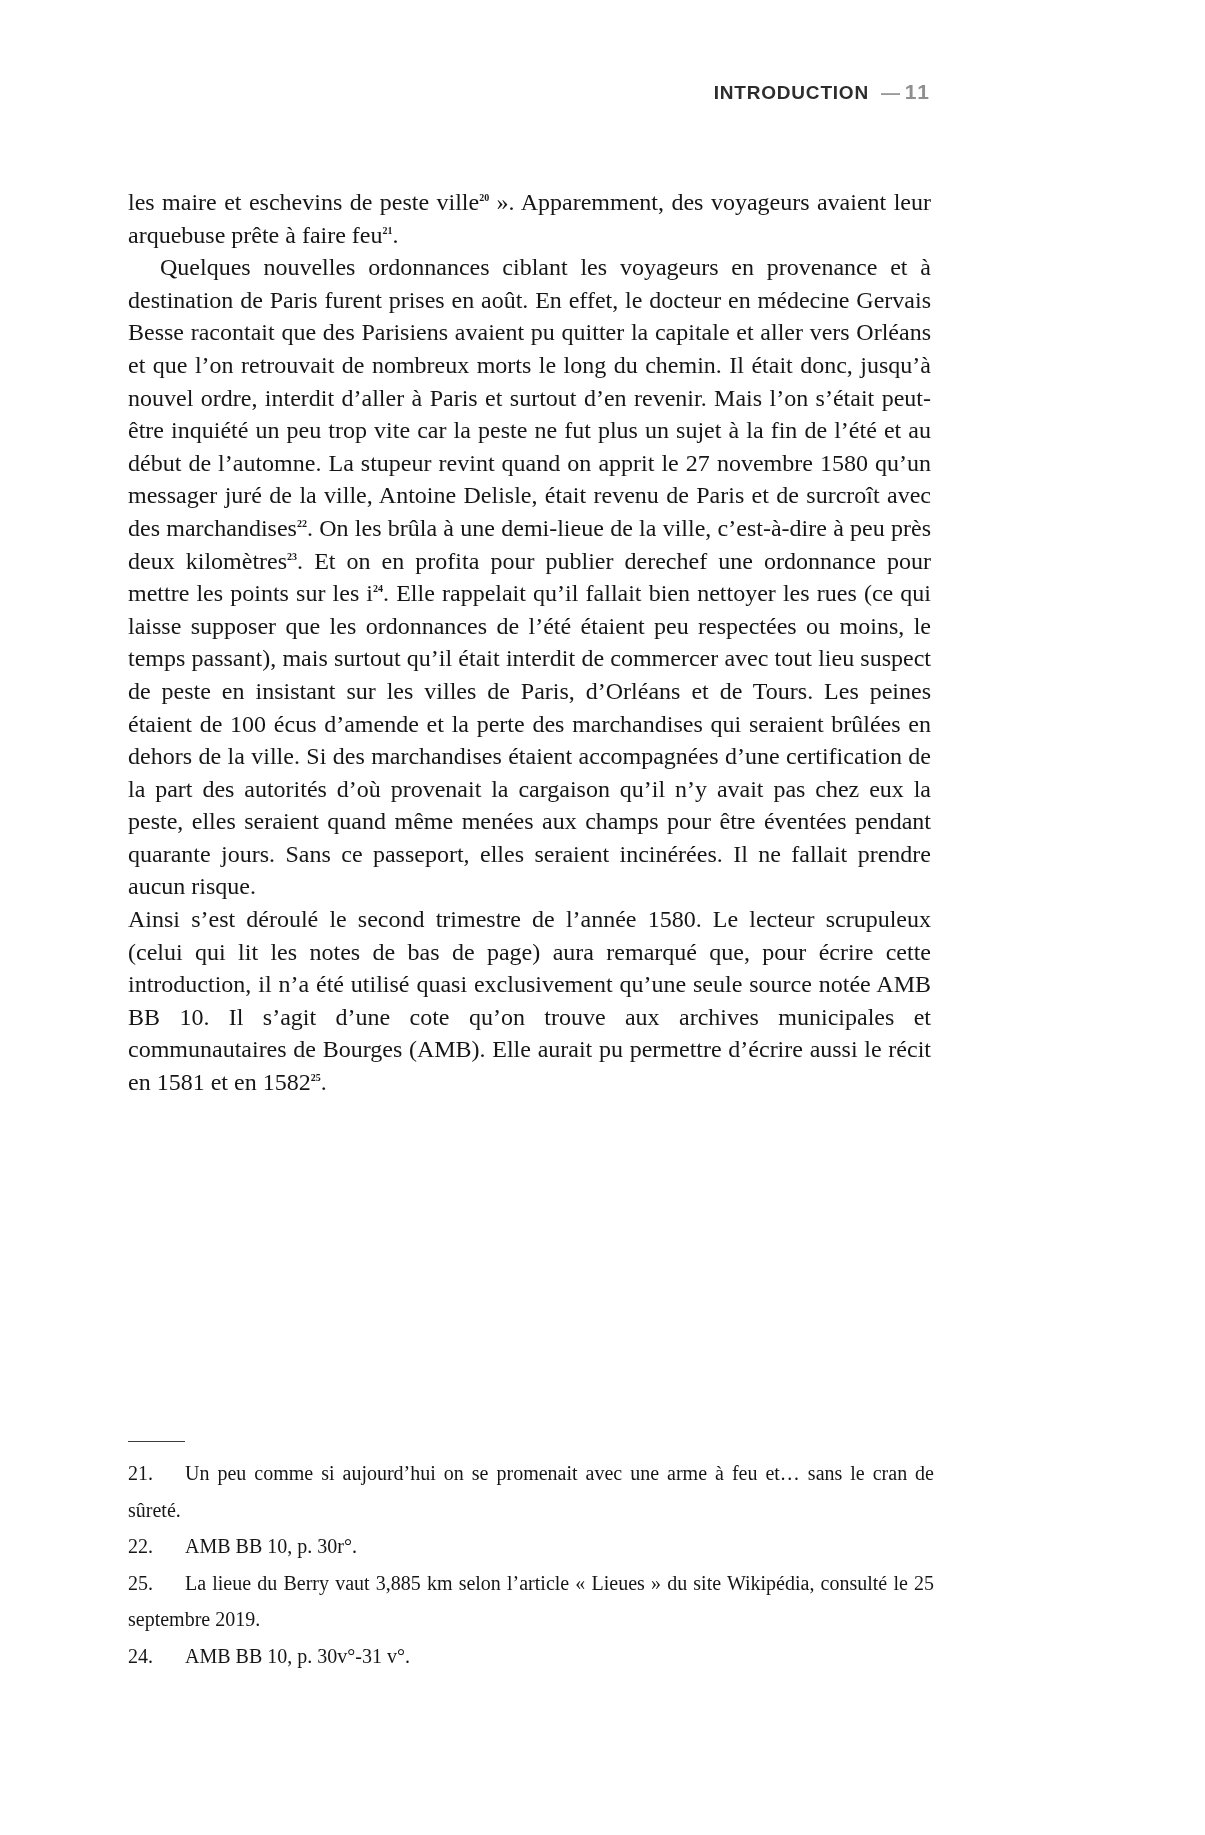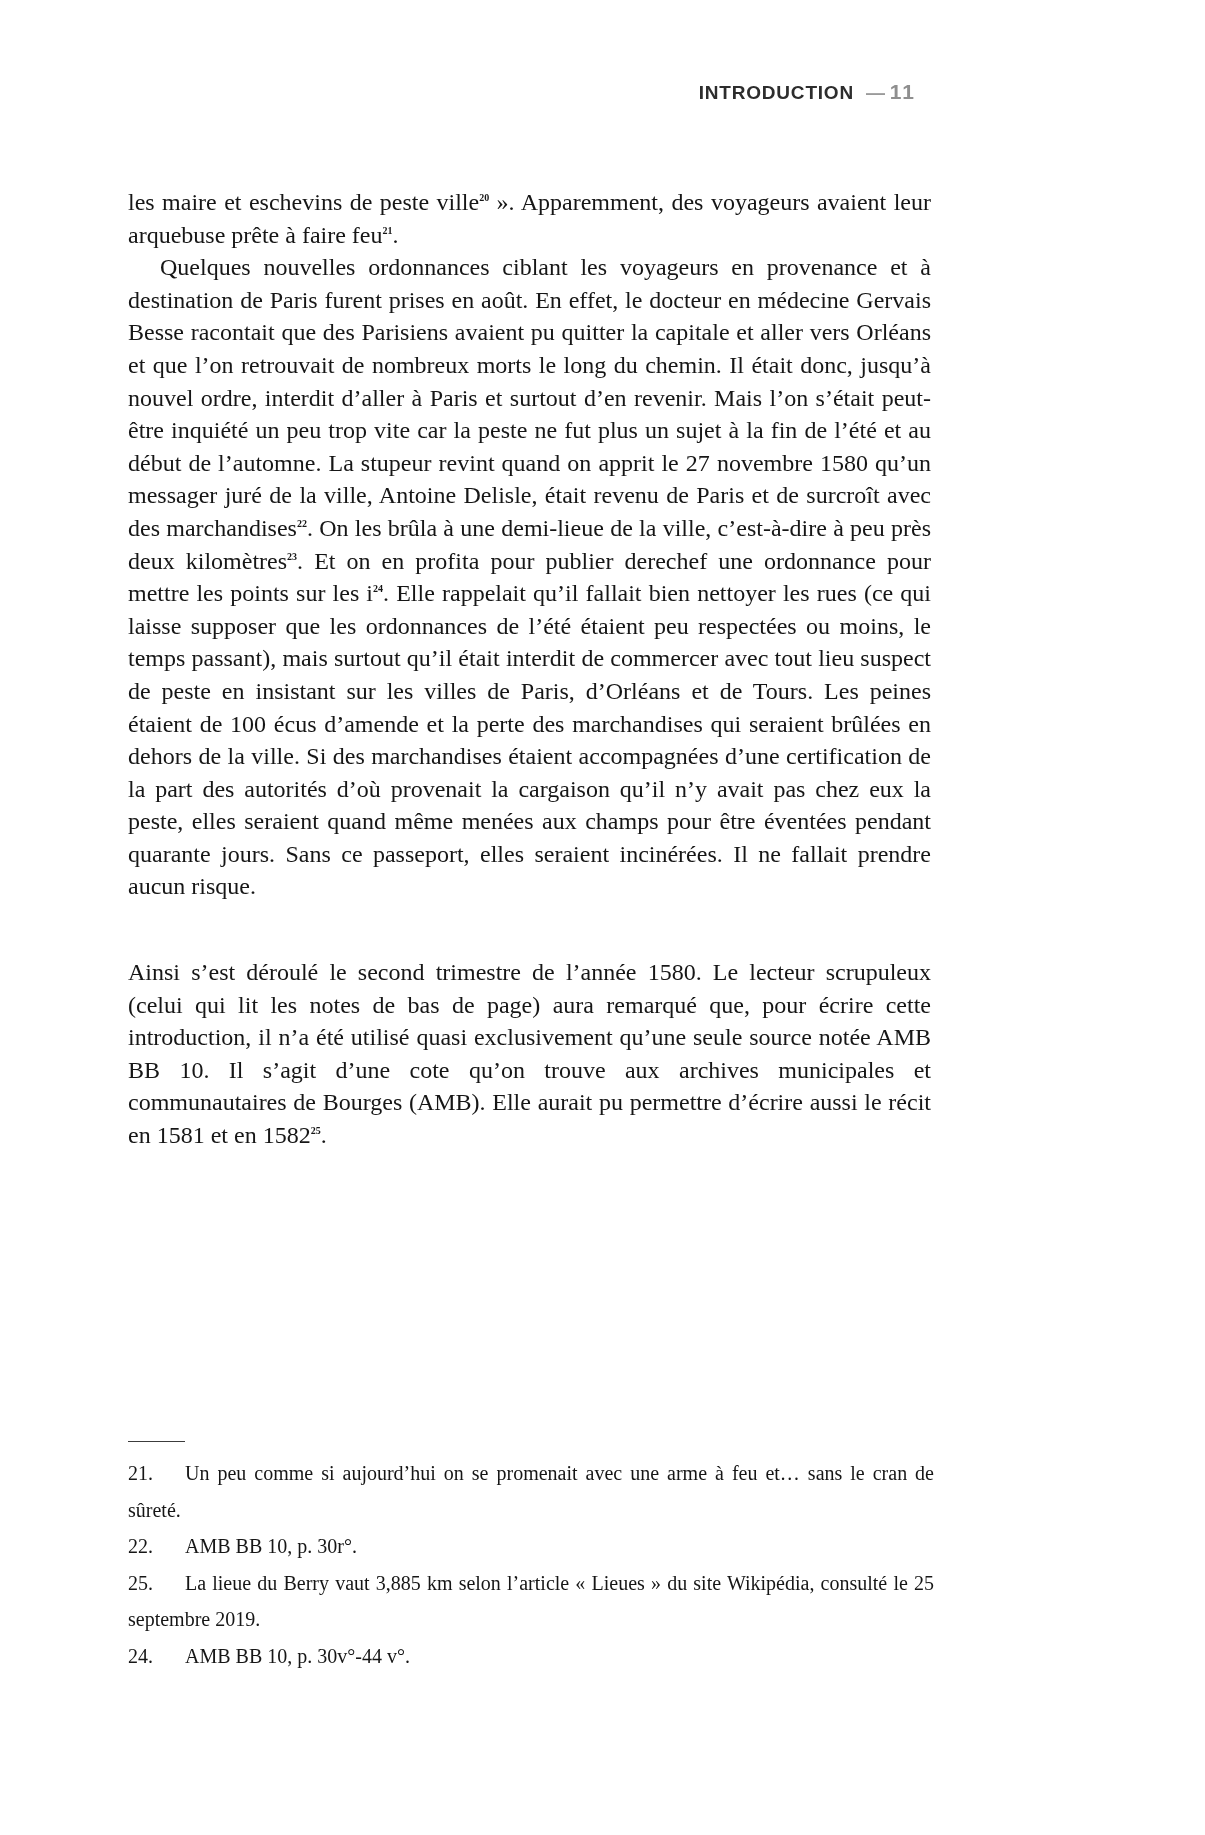--- a/index.html
+++ b/index.html
@@ -9,21 +9,21 @@
     font-family: "Liberation Serif", serif;
     color: #1b1b1b;
     position: relative;
     overflow: hidden;
   }
   .page { position: absolute; inset: 0; background: #fff; }
 
   
   .running-head {
     position: absolute;
-    top: 80px; left: 113px; width: 803px;
+    top: 80px; left: 128px; width: 803px;
     text-align: right;
     font-family: "Liberation Sans", sans-serif;
     font-weight: 700;
     font-size: 19px;
     letter-spacing: 0.8px;
     color: #2d2d2d;
     white-space: nowrap;
   }
   .rh-dash { color: #9a9a9a; margin: 0 4px 0 12px; font-weight: 700; }
   .rh-page { color: #8f8f8f; font-size: 21px; letter-spacing: 2px; }
@@ -32,21 +32,21 @@
   .text-block {
     position: absolute;
     top: 186px; left: 128px; width: 803px;
     font-size: 24px;
     line-height: 32.6px;
     text-align: justify;
     color: #161616;
   }
   .para { margin: 0; }
   .para.indent { text-indent: 32px; }
-  .para.spaced { margin-top: 53px; }
+  .para.spaced { }
   .note-ref {
     font-size: 10px;
     line-height: 0;
     vertical-align: baseline;
     position: relative;
     top: -9px;
     font-weight: 600;
     letter-spacing: 0;
   }
 
@@ -81,17 +81,17 @@
       <p class="para indent"><span>Quelques nouvelles ordonnances ciblant les voyageurs en provenance et à destination de Paris furent prises en août. En effet, le docteur en médecine Gervais Besse racontait que des Parisiens avaient pu quitter la capitale et aller vers Orléans et que l’on retrouvait de nombreux morts le long du chemin. Il était donc, jusqu’à nouvel ordre, interdit d’aller à Paris et surtout d’en revenir. Mais l’on s’était peut-être inquiété un peu trop vite car la peste ne fut plus un sujet à la fin de l’été et au début de l’automne. La stupeur revint quand on apprit le 27 novembre 1580 qu’un messager juré de la ville, Antoine Delisle, était revenu de Paris et de surcroît avec des marchandises</span><sup class="note-ref">22</sup><span>. On les brûla à une demi-lieue de la ville, c’est-à-dire à peu près deux kilomètres</span><sup class="note-ref">23</sup><span>. Et on en profita pour publier derechef une ordonnance pour mettre les points sur les i</span><sup class="note-ref">24</sup><span>. Elle rappelait qu’il fallait bien nettoyer les rues (ce qui laisse supposer que les ordonnances de l’été étaient peu respectées ou moins, le temps passant), mais surtout qu’il était interdit de commercer avec tout lieu suspect de peste en insistant sur les villes de Paris, d’Orléans et de Tours. Les peines étaient de 100 écus d’amende et la perte des marchandises qui seraient brûlées en dehors de la ville. Si des marchandises étaient accompagnées d’une certification de la part des autorités d’où provenait la cargaison qu’il n’y avait pas chez eux la peste, elles seraient quand même menées aux champs pour être éventées pendant quarante jours. Sans ce passeport, elles seraient incinérées. Il ne fallait prendre aucun risque.</span></p>
       <p class="para spaced"><span>Ainsi s’est déroulé le second trimestre de l’année 1580. Le lecteur scrupuleux (celui qui lit les notes de bas de page) aura remarqué que, pour écrire cette introduction, il n’a été utilisé quasi exclusivement qu’une seule source notée AMB BB 10. Il s’agit d’une cote qu’on trouve aux archives municipales et communautaires de Bourges (AMB). Elle aurait pu permettre d’écrire aussi le récit en 1581 et en 1582</span><sup class="note-ref">25</sup><span>.</span></p>
     </main>
 
   <footer class="footnotes">
     <div class="fn-rule"></div>
     <div id="footnote-list">
         <div class="footnote"><span class="fn-num">21.</span><span>Un peu comme si aujourd’hui on se promenait avec une arme à feu et… sans le cran de sûreté.</span></div>
         <div class="footnote"><span class="fn-num">22.</span><span>AMB BB 10, p. 30r°.</span></div>
         <div class="footnote"><span class="fn-num">25.</span><span>La lieue du Berry vaut 3,885 km selon l’article « Lieues » du site Wikipédia, consulté le 25 septembre 2019.</span></div>
-        <div class="footnote"><span class="fn-num">24.</span><span>AMB BB 10, p. 30v°-44 v°.</span></div>
+        <div class="footnote"><span class="fn-num">24.</span><span>AMB BB 10, p. 30v°-31 v°.</span></div>
       </div>
   </footer>
 
 </div>
 
 </body></html>

